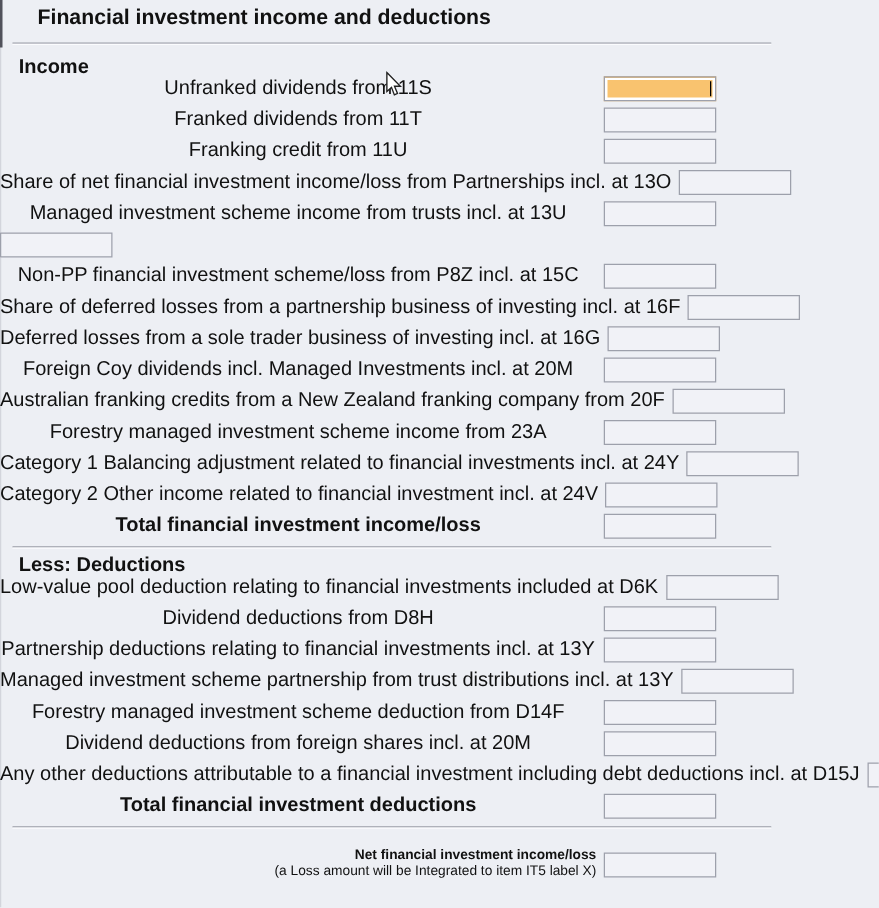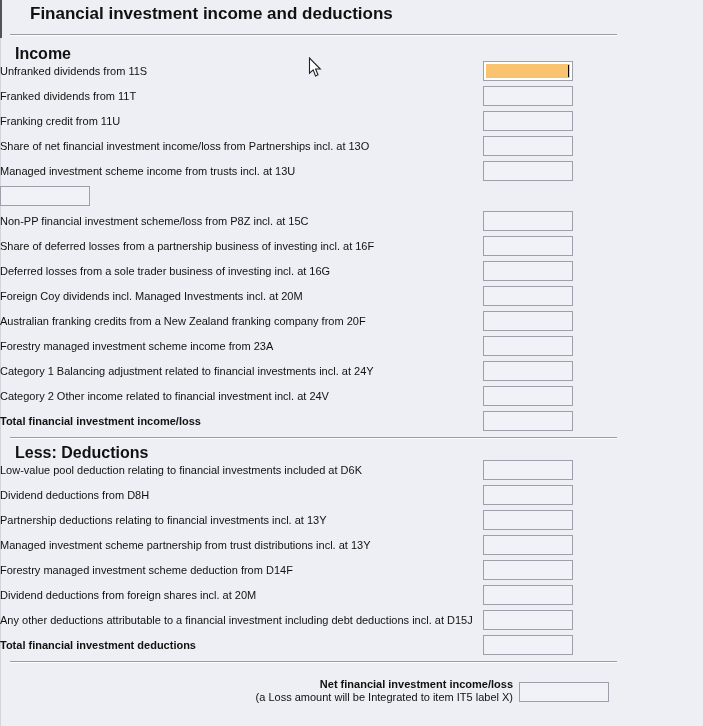--- a/index.html
+++ b/index.html
@@ -37,22 +37,22 @@
   }
   #label-income{top:45px;}
   #label-deductions{top:444px;}
 
   .rows{position:absolute;left:0;width:573px;}
   #rows-0{top:58px;}
   #rows-1{top:457px;}
 
   .row{display:flex;align-items:center;height:25px;}
   .row-label{
-    flex:1 1 auto;text-align:left;padding-right:6px;
-    font-size:11px;line-height:12px;white-space:nowrap;
+    flex:1 1 auto;text-align:center;padding-right:6px;
+    font-size:16px;line-height:12px;white-space:nowrap;
   }
   .bold{font-weight:bold;}
 
   .field-wrap{position:relative;flex:0 0 90px;height:20px;}
   .field{
     display:block;box-sizing:border-box;
     width:90px;height:20px;
     border:1px solid #9da0ab;
     background:#f1f2f7;
     font-family:"Liberation Sans","DejaVu Sans",sans-serif;
@@ -63,21 +63,21 @@
     background:#f9c36f;
     box-shadow:inset 0 0 0 2px #ffffff;
   }
   .caret{
     position:absolute;right:4px;top:4px;bottom:4px;width:1px;
     background:#000;
   }
 
   .net-row{
     position:absolute;top:678px;left:0;width:573px;
-    display:flex;align-items:flex-start;margin-left:36px;
+    display:flex;align-items:flex-start;
   }
   .net-labels{flex:1 1 auto;text-align:right;padding-right:6px;}
   .net-label{font-size:11px;font-weight:bold;line-height:13px;}
   .net-sublabel{font-size:11px;line-height:13px;}
   .net-row .field-wrap{margin-top:4px;}
 
   .mouse-cursor{position:absolute;left:308px;top:57px;width:14px;height:21px;z-index:5;}
 </style>
 </head>
 <body>

